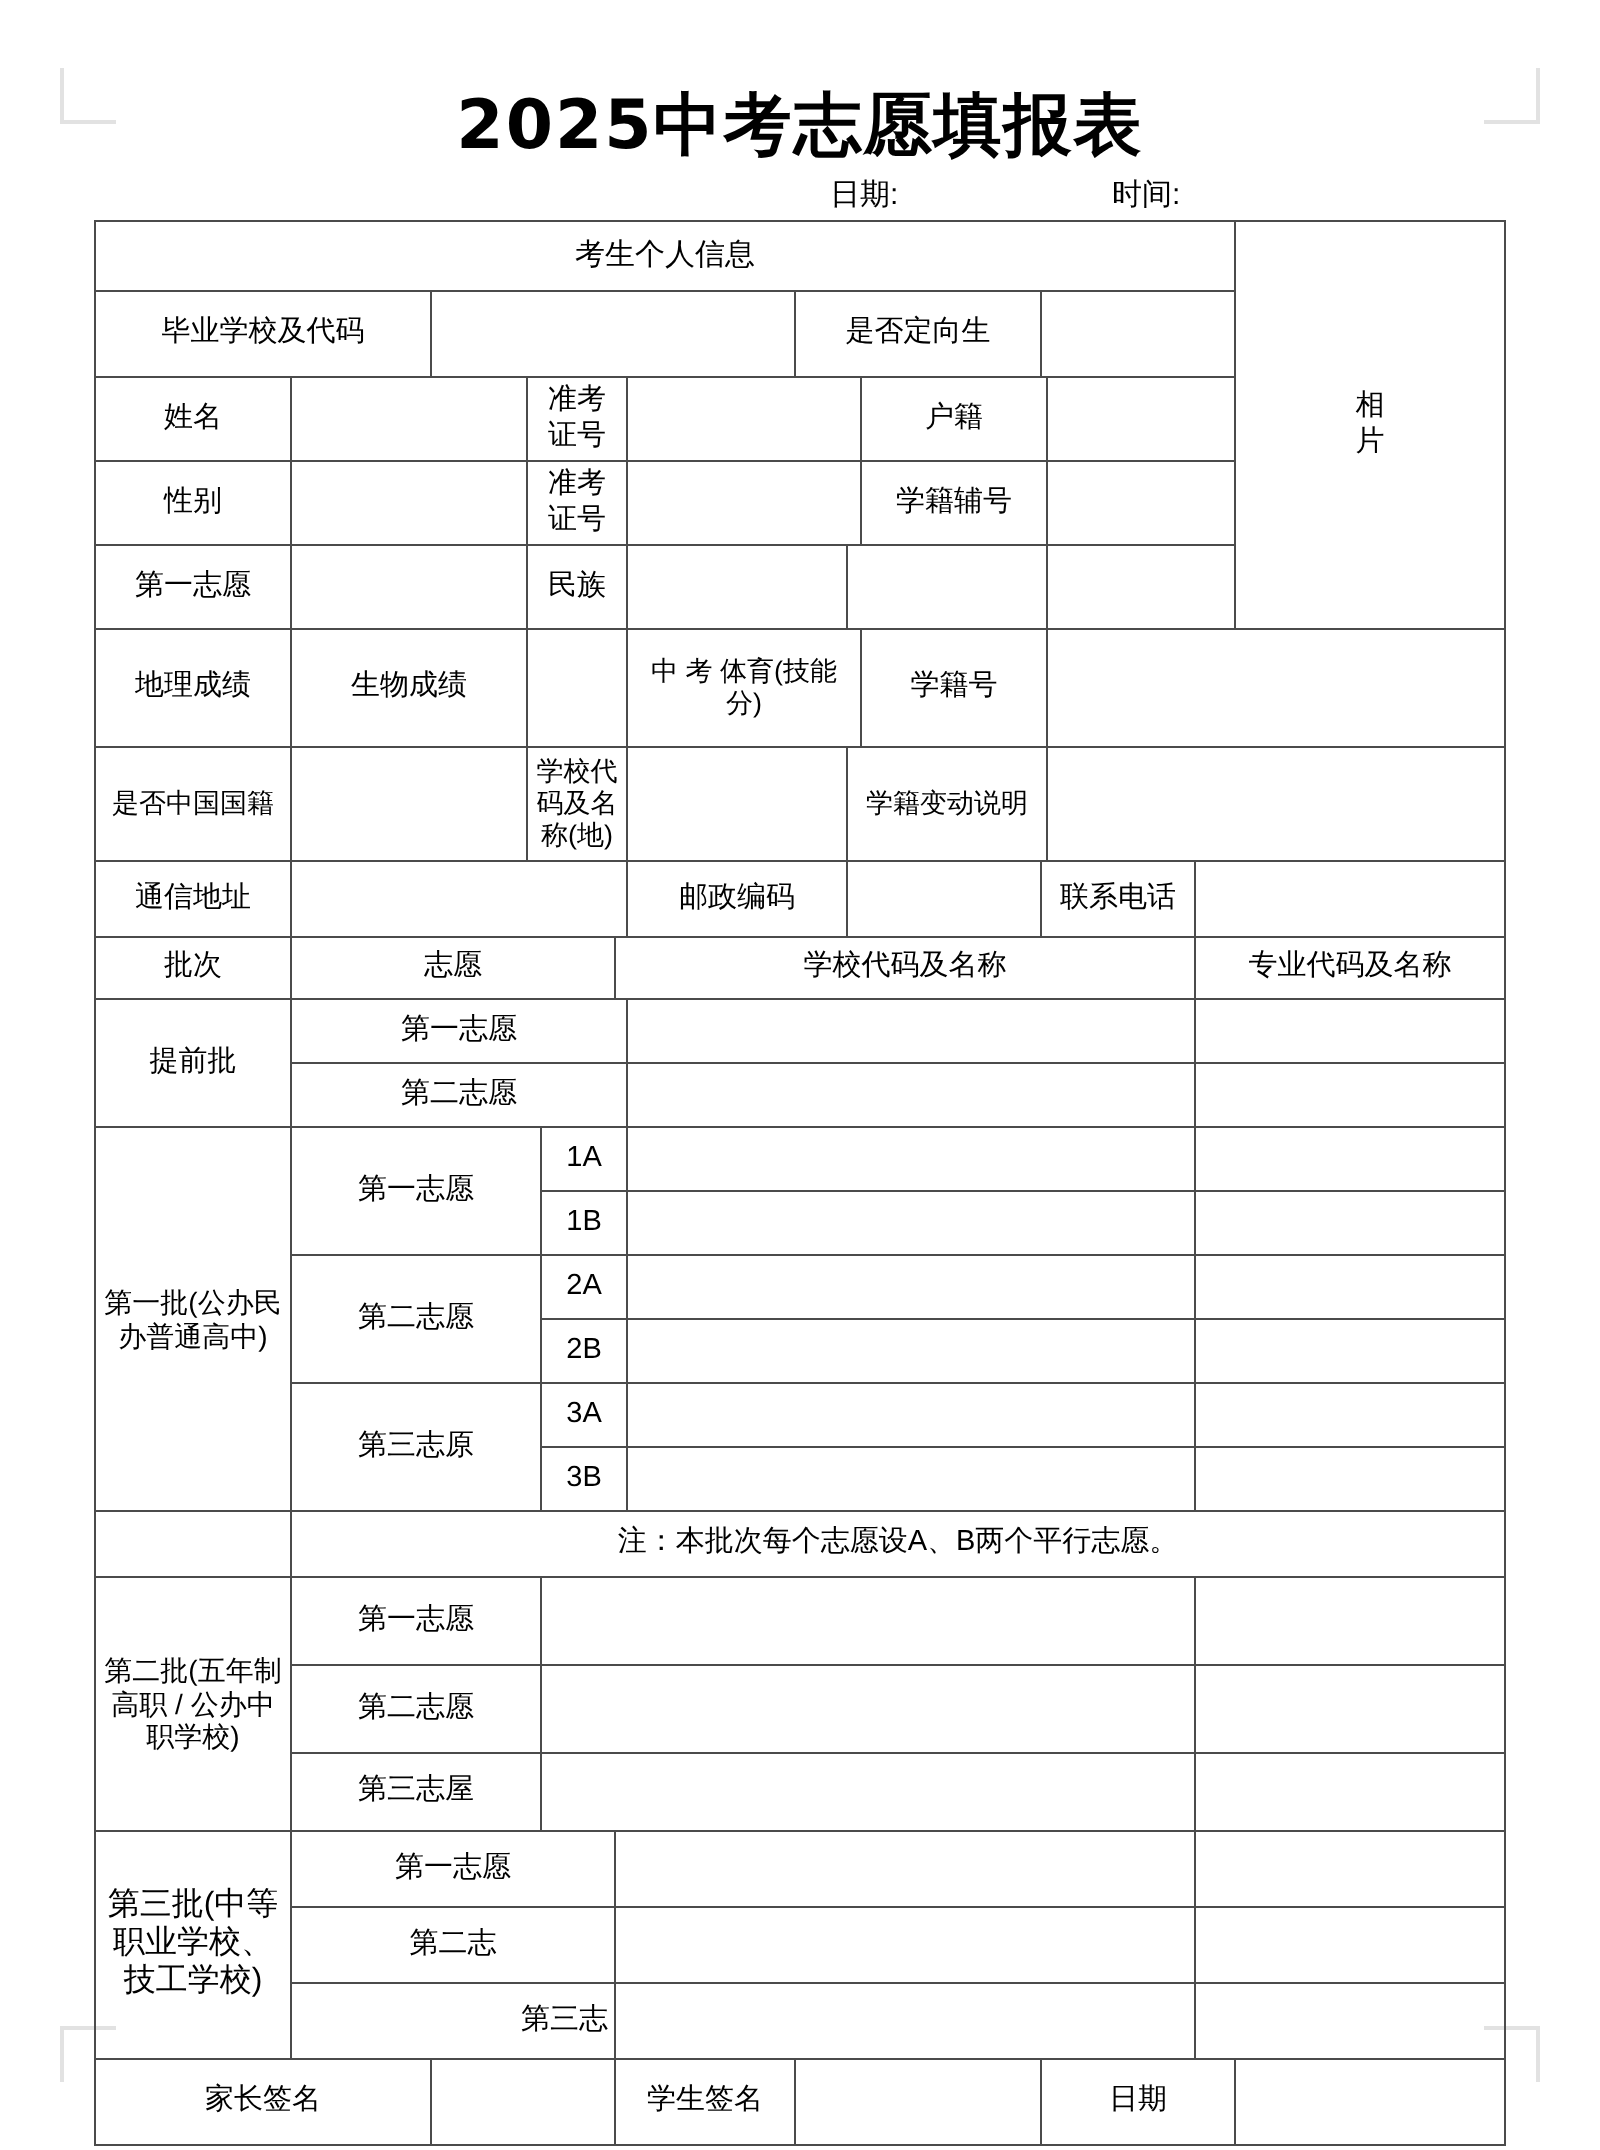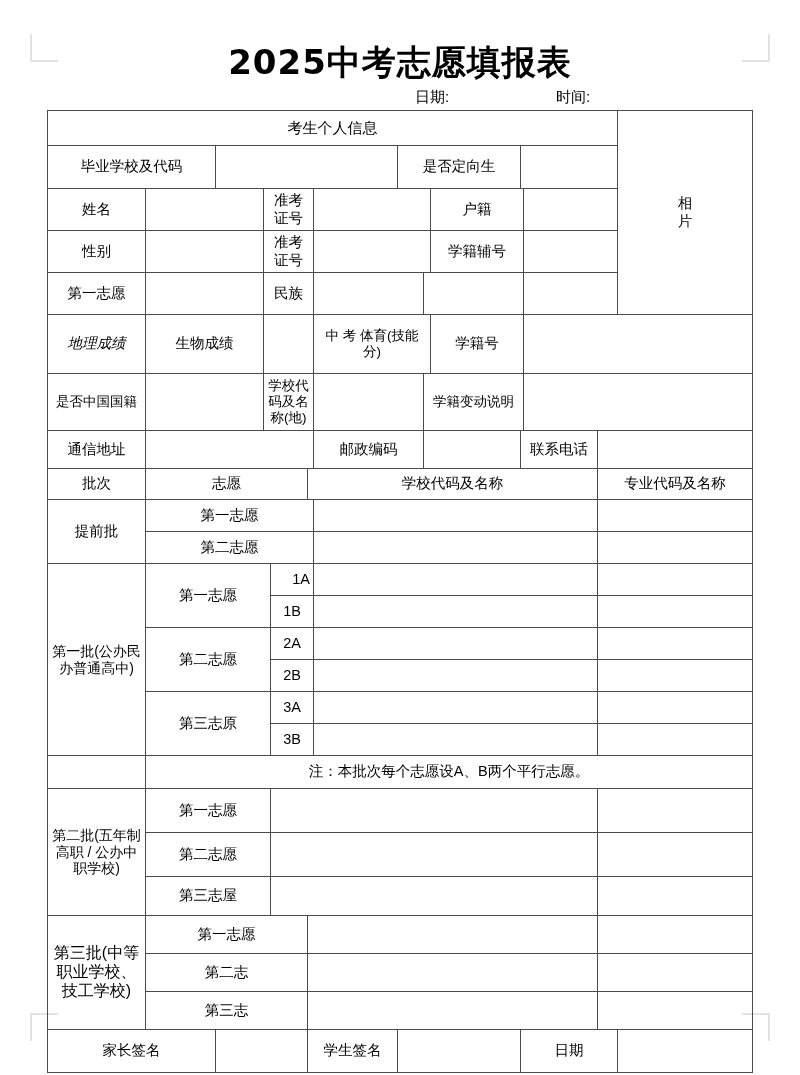--- a/index.html
+++ b/index.html
@@ -126,21 +126,21 @@
     <tr>
       <td style="height:37px;">第一志愿</td>
       <td colspan="2" class="blank"></td>
       <td colspan="4">民族</td>
       <td colspan="3" class="blank"></td>
       <td colspan="4" class="blank"></td>
       <td colspan="3" class="blank"></td>
     </tr>
 
     <tr>
-      <td style="height:54px;font-style:italic;">地理成绩</td>
+      <td style="height:54px;">地理成绩</td>
       <td colspan="2">生物成绩</td>
       <td colspan="4" class="blank"></td>
       <td colspan="4" style="font-size:13.5px;">中 考 体育(技能分)</td>
       <td colspan="3">学籍号</td>
       <td colspan="5" class="blank"></td>
     </tr>
 
     <tr>
       <td style="height:52px;font-size:13.5px;">是否中国国籍</td>
       <td colspan="2" class="blank"></td>
@@ -174,21 +174,21 @@
     </tr>
     <tr>
       <td colspan="6" style="height:27px;">第二志愿</td>
       <td colspan="9" class="blank"></td>
       <td colspan="3" class="blank"></td>
     </tr>
 
     <tr>
       <td rowspan="6" style="font-size:14px;text-align:center;">第一批(公办民办普通高中)</td>
       <td colspan="4" rowspan="2">第一志愿</td>
-      <td colspan="2" style="height:27px;text-align:right;">1A</td>
+      <td colspan="2" style="height:27px;">1A</td>
       <td colspan="9" class="blank"></td>
       <td colspan="3" class="blank"></td>
     </tr>
     <tr>
       <td colspan="2" style="height:27px;margin-top:45px;">1B</td>
       <td colspan="9" class="blank"></td>
       <td colspan="3" class="blank"></td>
     </tr>
 
     <tr>
@@ -242,21 +242,21 @@
       <td colspan="5" style="height:33px;">第一志愿</td>
       <td colspan="10" class="blank"></td>
       <td colspan="3" class="blank"></td>
     </tr>
     <tr>
       <td colspan="5" style="height:33px;">第二志</td>
       <td colspan="10" class="blank"></td>
       <td colspan="3" class="blank"></td>
     </tr>
     <tr>
-      <td colspan="5" style="height:33px;">第三志</td>
+      <td colspan="5" style="height:33px;text-align:right;">第三志</td>
       <td colspan="10" class="blank"></td>
       <td colspan="3" class="blank"></td>
     </tr>
 
     <tr>
       <td colspan="2" style="height:38px;">家长签名</td>
       <td colspan="4" class="blank"></td>
       <td colspan="3">学生签名</td>
       <td colspan="4" class="blank"></td>
       <td colspan="4">日期</td>

